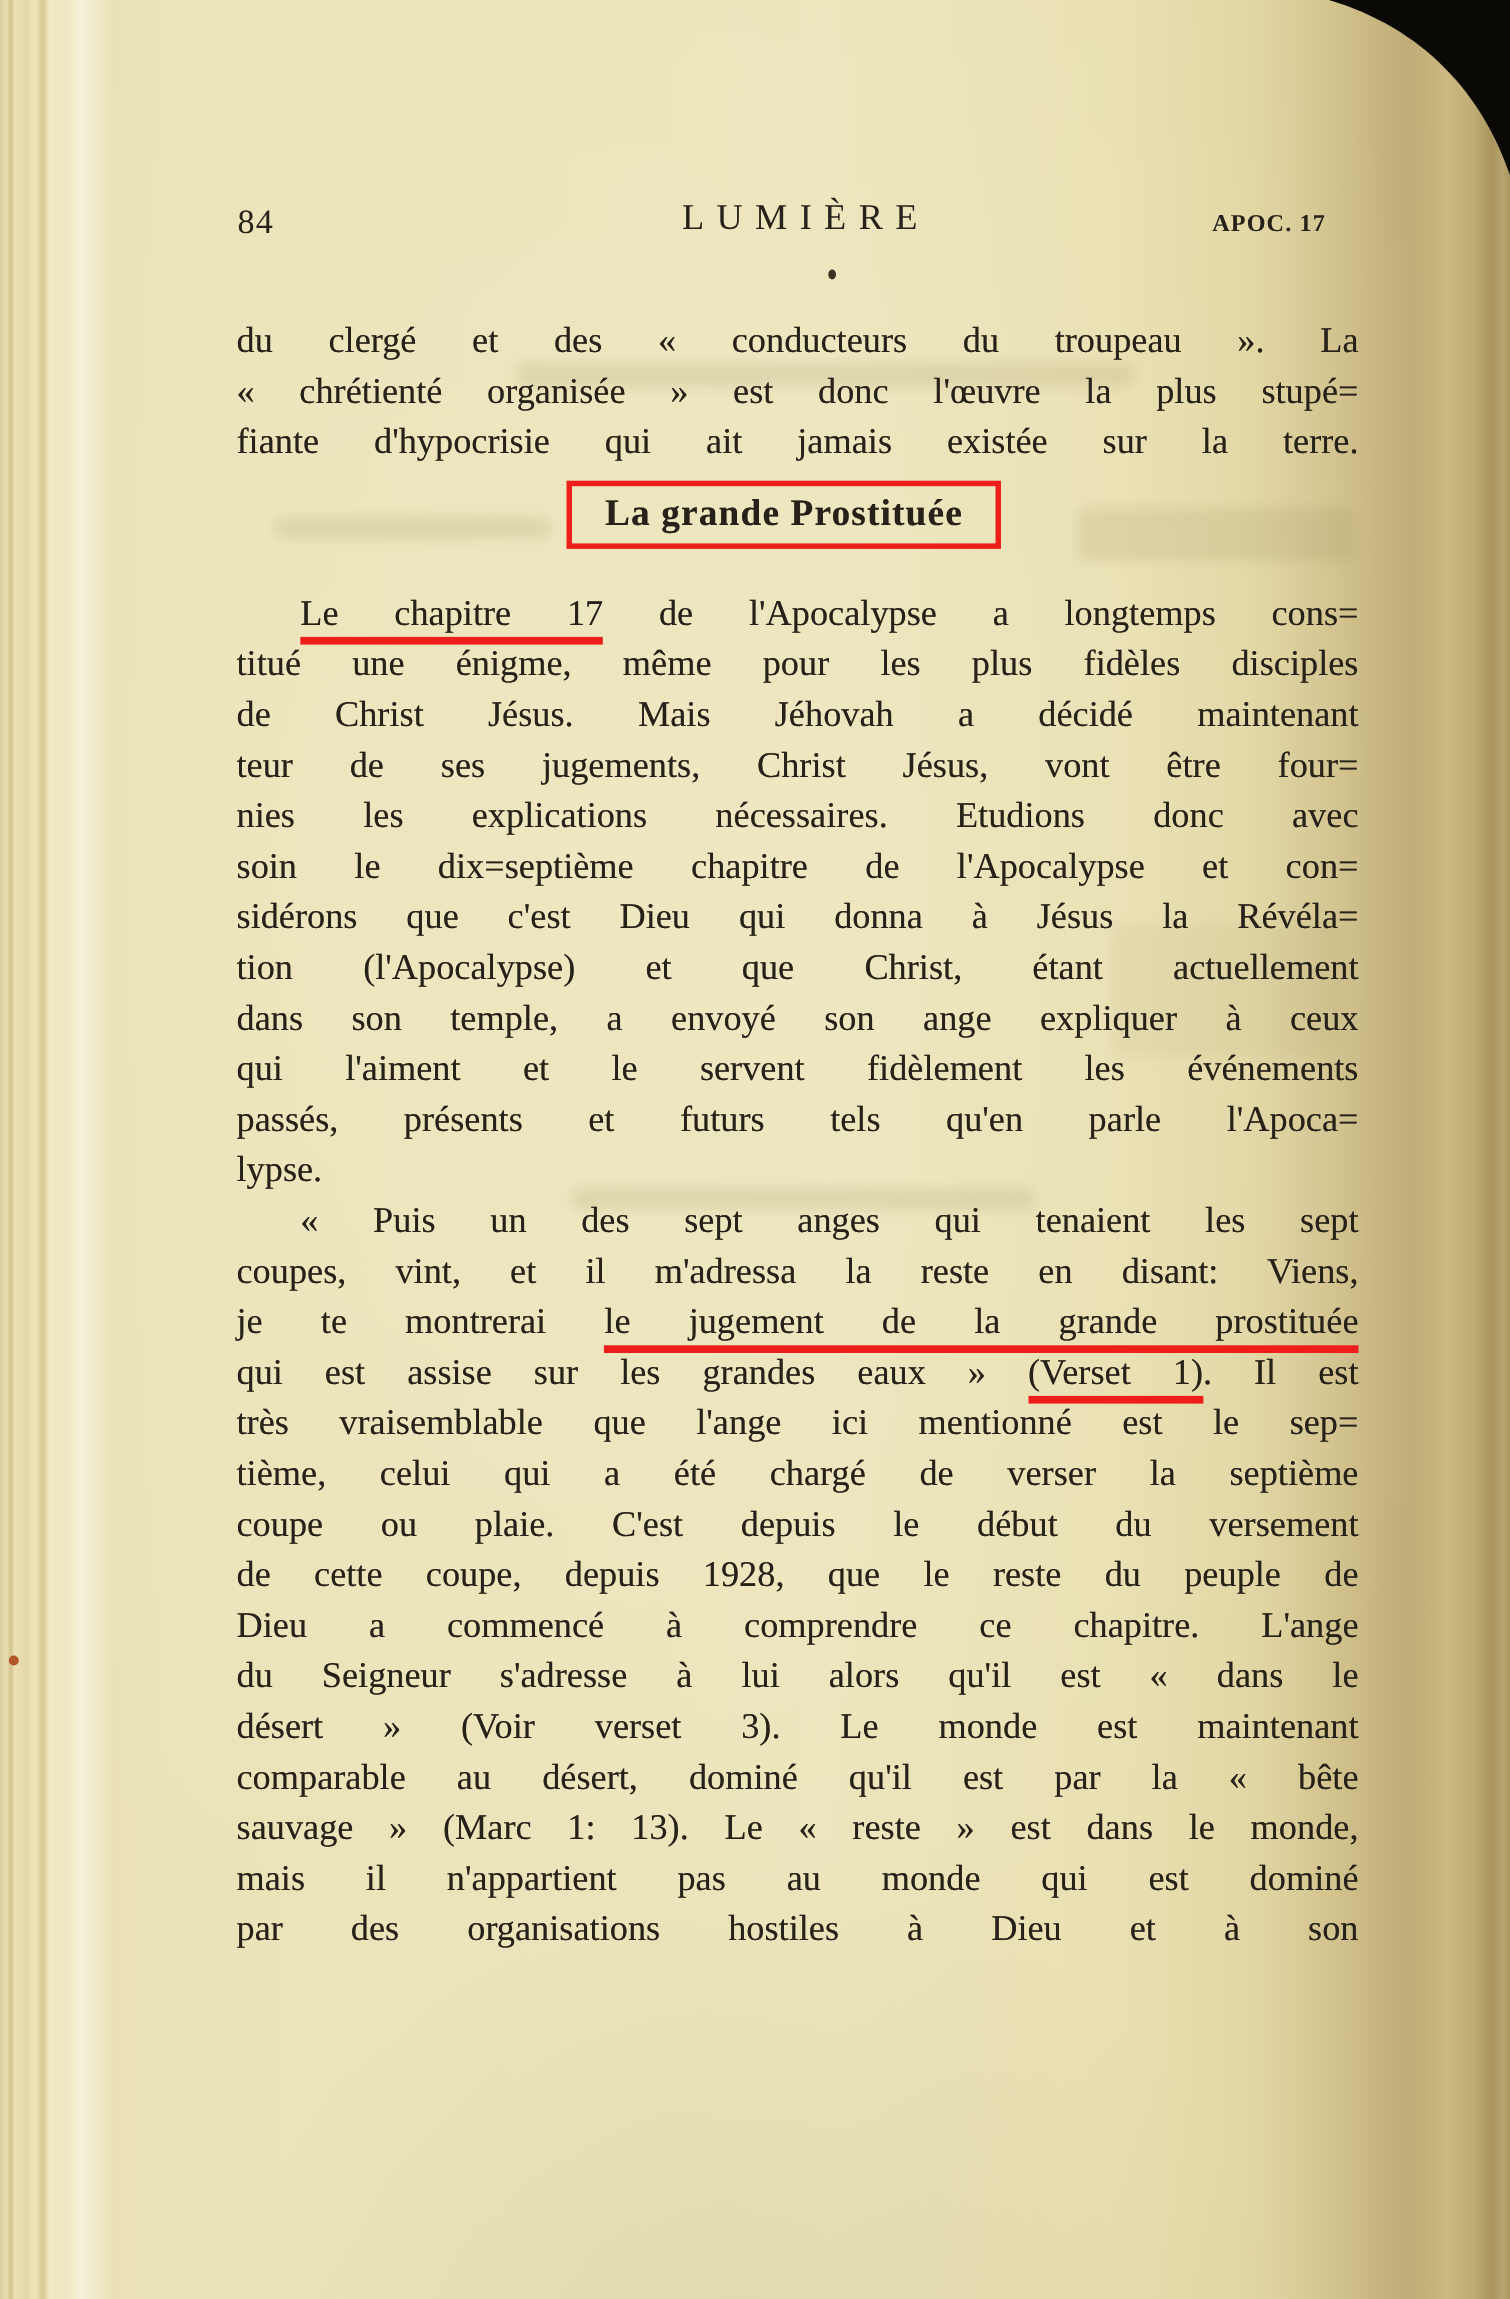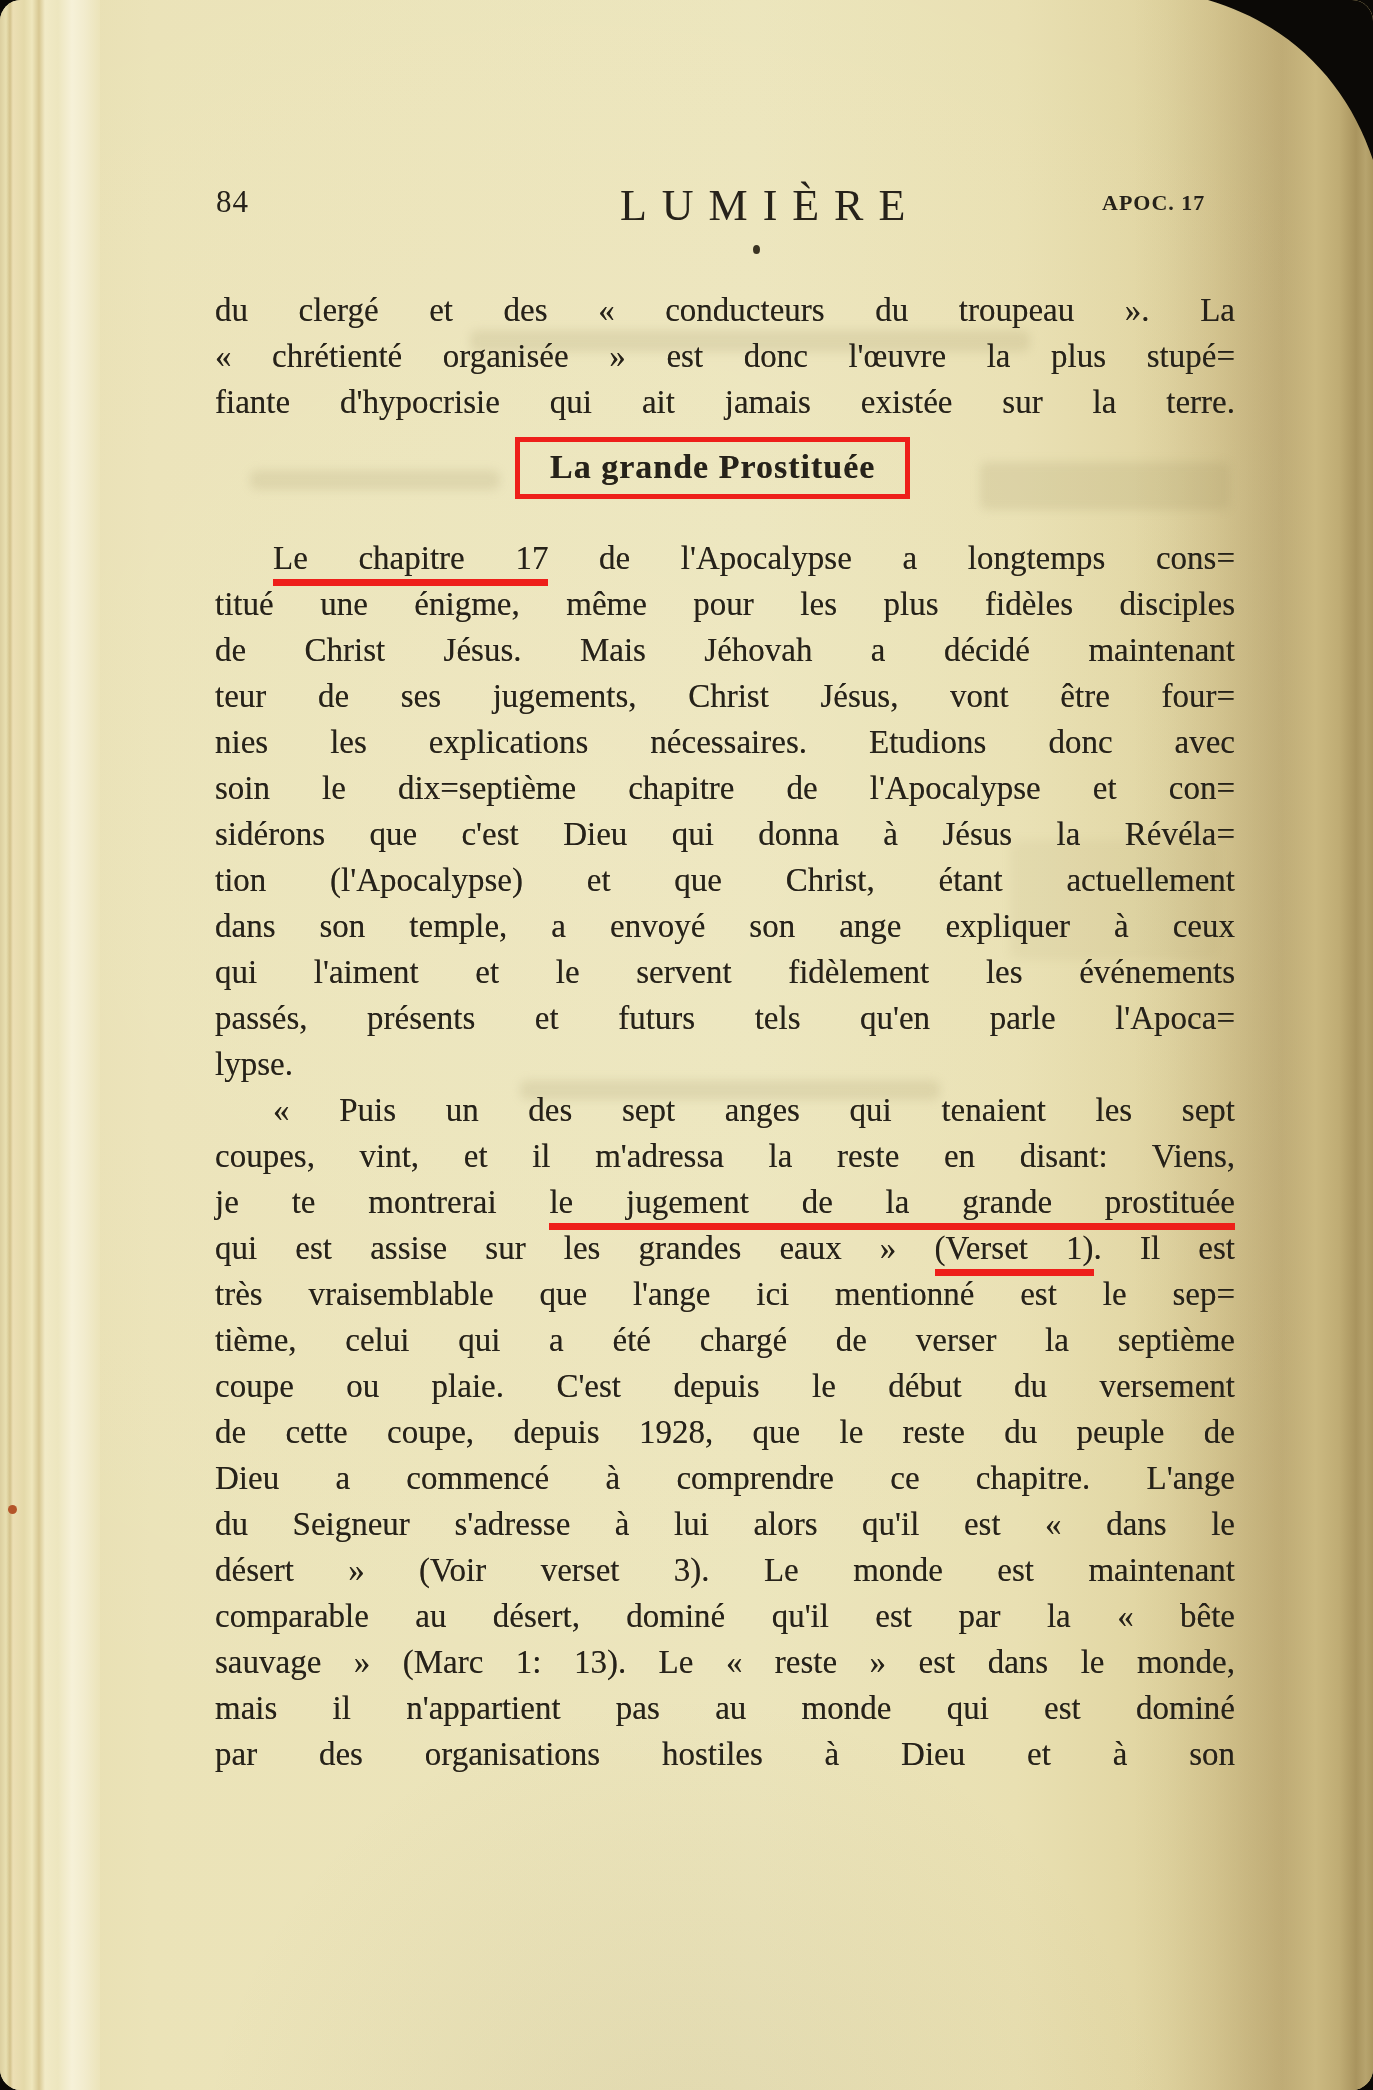--- a/index.html
+++ b/index.html
@@ -4,21 +4,20 @@
 <style>
   html,body{margin:0;padding:0;background:#0b0906;}
   .page{
     position:relative;width:1373px;height:2090px;overflow:hidden;
     font-family:"Liberation Serif","DejaVu Serif",serif;
     color:#26221a;
     background:
       radial-gradient(120% 80% at 42% 38%, rgba(255,255,245,0.10), rgba(0,0,0,0) 62%),
       radial-gradient(90% 60% at 50% 105%, rgba(120,100,50,0.10), rgba(0,0,0,0) 40%),
       linear-gradient(90deg,#e6dcae 0,#ebe3b8 11%,#ece5bc 55%,#e9e0b2 74%,#e0d4a0 85%,#d2c189 93%,#c7b47b 100%);
-    border-radius: 21px;
   }
   .left-edge{
     position:absolute;left:0;top:0;bottom:0;width:100px;
     background:linear-gradient(90deg,
       #dccf9f 0px,#e7deb0 5px,#d5c globalen 0;
       );
   }
   
   .left-edge{
     background:linear-gradient(90deg,
@@ -28,21 +27,21 @@
   }
   .right-edge{
     position:absolute;right:0;top:0;bottom:0;width:240px;pointer-events:none;
     background:linear-gradient(90deg,
       rgba(140,110,60,0) 0%,rgba(140,110,60,0.10) 34%,rgba(125,98,52,0.22) 62%,
       #cbb981 76%,#bfac74 86%,#a9945e 93%,#b7a46e 97%,#ab9760 100%);
   }
   .corner-svg{position:absolute;top:0;right:0;}
   .header{position:absolute;left:0;top:178px;width:100%;height:50px;}
   .pagenum{position:absolute;left:216px;top:6px;font-size:31px;letter-spacing:1px;}
-  .runtitle{position:absolute;left:620px;top:2px;font-size:44px;letter-spacing:0.34em;}
+  .runtitle{position:absolute;left:620px;top:2px;font-size:33px;letter-spacing:0.34em;}
   .chapref{position:absolute;left:1102px;top:12px;font-size:22px;font-weight:bold;letter-spacing:1px;}
   .textcol{position:absolute;left:215px;top:287px;width:1020px;
     font-size:33px;line-height:46px;
     text-shadow:0 0 0.6px rgba(45,35,15,0.55);}
   .line{text-align:justify;text-align-last:justify;}
   .line.short{text-align-last:left;}
   .line.indent{text-indent:58px;}
   .headingbox{
     display:inline-block;margin:12px 0 36px 300px;
     border:5px solid #ee1f1a;padding:6px 30px 8px 30px;

